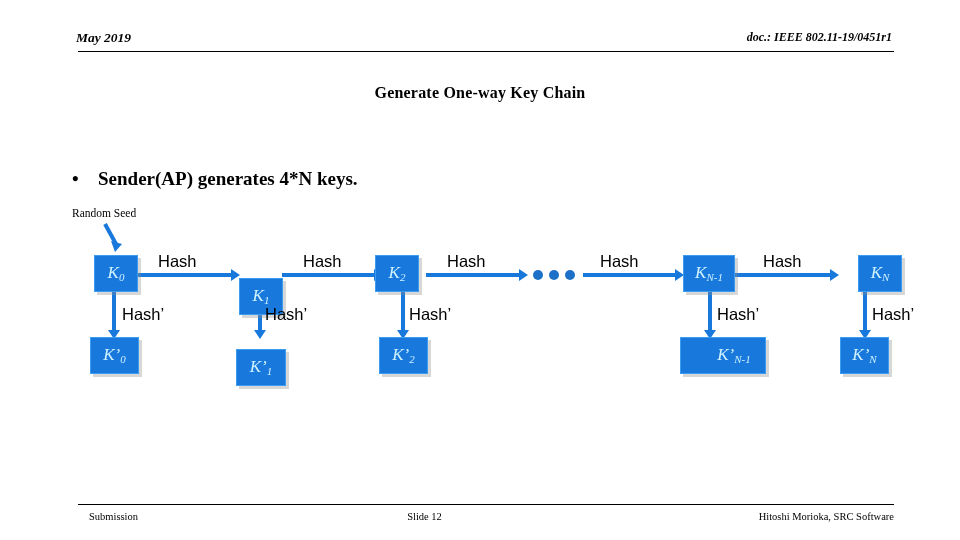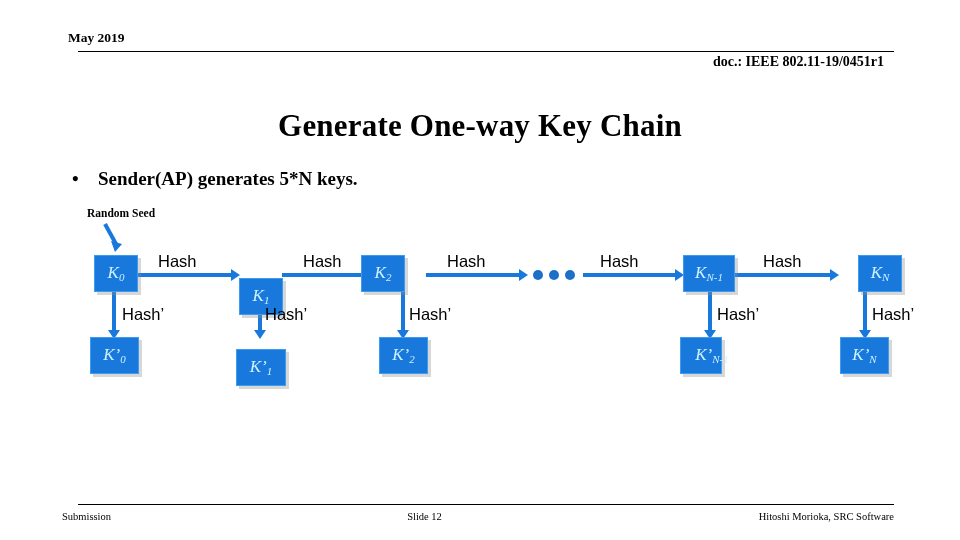--- a/index.html
+++ b/index.html
@@ -12,62 +12,61 @@
     height: 540px;
     position: relative;
     overflow: hidden;
     font-family: "Liberation Serif", "DejaVu Serif", serif;
     color: #000000;
   }
 
   
   #header {
     position: absolute;
-    left: 68px;
+    left: 76px;
     top: 30px;
     width: 816px;
     height: 22px;
+    font-style: italic;
   }
   #header-date {
     position: absolute;
     left: 0;
     top: 0;
     font-size: 13.5px;
     font-weight: bold;
     white-space: nowrap;
   }
   #header-doc {
     position: absolute;
     right: 0;
     top: 0;
-    font-size: 14px;
+    font-size: 12px;
     font-weight: bold;
     white-space: nowrap;
-    margin-top: 24px;
   }
   #header-rule {
     position: absolute;
     left: 78px;
     top: 51px;
     width: 816px;
     height: 0;
     border-top: 1.6px solid #000000;
   }
 
   
   #slide-title {
     position: absolute;
     left: 0;
     top: 84px;
     width: 960px;
     text-align: center;
-    font-size: 31px;
+    font-size: 16px;
     font-weight: bold;
     letter-spacing: 0.2px;
-    margin-top: 24px;
   }
 
   
   #bullet-row {
     position: absolute;
     left: 72px;
     top: 168px;
     width: 700px;
     font-size: 19px;
     font-weight: bold;
@@ -182,42 +181,42 @@
     width: 816px;
     height: 0;
     border-top: 1.3px solid #000000;
   }
   .footer-text {
     position: absolute;
     top: 511px;
     font-size: 10.5px;
     white-space: nowrap;
   }
-  #footer-left { left: 62px; }
+  #footer-left { left: 89px; }
   #footer-center { left: 0; width: 849px; text-align: center; }
   #footer-right { right: 66px; }
 </style>
 </head>
 <body>
 
 <div id="header">
   <div id="header-date">May 2019</div>
   <div id="header-doc">doc.: IEEE 802.11-19/0451r1</div>
 </div>
 <div id="header-rule"></div>
 
 <div id="slide-title">Generate One-way Key Chain</div>
 
 <div id="bullet-row">
-  <span id="bullet-mark">•</span><span>Sender(AP) generates 5*N keys.</span>
+  <span id="bullet-mark">•</span><span>Sender(AP) generates 4*N keys.</span>
 </div>
 
 <div id="diagram">
 
-  <div class="seed-label" style="left:87px; top:207px;font-weight:bold;">Random Seed</div>
+  <div class="seed-label" style="left:72px; top:207px;">Random Seed</div>
   <svg id="seed-arrow" style="left:100px; top:222px;" width="34" height="32" viewBox="0 0 34 32">
     <line x1="5" y1="2" x2="16" y2="22" stroke="#1878DC" stroke-width="4"></line>
     <polygon points="11,19 22,22 15,30" fill="#1878DC"></polygon>
   </svg>
 
   <div class="hline" style="left:138px; top:273px; width:95px;"></div>
   <div class="harrow" style="left:231px; top:269px;"></div>
 
   <div class="hline" style="left:282px; top:273px; width:93px;"></div>
   <div class="harrow" style="left:374px; top:269px;"></div>
@@ -240,21 +239,21 @@
   <div class="hash-label" style="left:447px; top:252px;">Hash</div>
   <div class="hash-label" style="left:600px; top:252px;">Hash</div>
   <div class="hash-label" style="left:763px; top:252px;">Hash</div>
 
   <div class="keybox" style="left:94px; top:255px; width:44px; height:37px;">
     <span class="klabel"><span>K</span><sub>0</sub></span>
   </div>
   <div class="keybox" style="left:239px; top:255px; width:44px; height:37px;margin-top:23px;">
     <span class="klabel"><span>K</span><sub>1</sub></span>
   </div>
-  <div class="keybox" style="left:361px; top:255px; width:44px; height:37px;">
+  <div class="keybox" style="left:375px; top:255px; width:44px; height:37px;">
     <span class="klabel"><span>K</span><sub>2</sub></span>
   </div>
   <div class="keybox" style="left:683px; top:255px; width:52px; height:37px;">
     <span class="klabel"><span>K</span><sub>N-1</sub></span>
   </div>
   <div class="keybox" style="left:843px; top:255px; width:44px; height:37px;margin-left:15px;">
     <span class="klabel"><span>K</span><sub>N</sub></span>
   </div>
 
   <div class="vline" style="left:112px; top:292px; height:42px;"></div>
@@ -280,21 +279,21 @@
 
   <div class="keybox" style="left:90px; top:337px; width:49px; height:37px;font-family:Liberation Serif, serif;">
     <span class="klabel"><span>K’</span><sub>0</sub></span>
   </div>
   <div class="keybox" style="left:236px; top:337px; width:50px; height:37px;margin-top:12px;">
     <span class="klabel"><span>K’</span><sub>1</sub></span>
   </div>
   <div class="keybox" style="left:379px; top:337px; width:49px; height:37px;">
     <span class="klabel"><span>K’</span><sub>2</sub></span>
   </div>
-  <div class="keybox" style="left:680px; top:337px; width:42px; height:37px;padding-left:22px;">
+  <div class="keybox" style="left:680px; top:337px; width:86px; height:37px;padding-left:22px;">
     <span class="klabel"><span>K’</span><sub>N-1</sub></span>
   </div>
   <div class="keybox" style="left:840px; top:337px; width:49px; height:37px;">
     <span class="klabel"><span>K’</span><sub>N</sub></span>
   </div>
 
 </div>
 
 <div id="footer-rule"></div>
 <div class="footer-text" id="footer-left">Submission</div>

